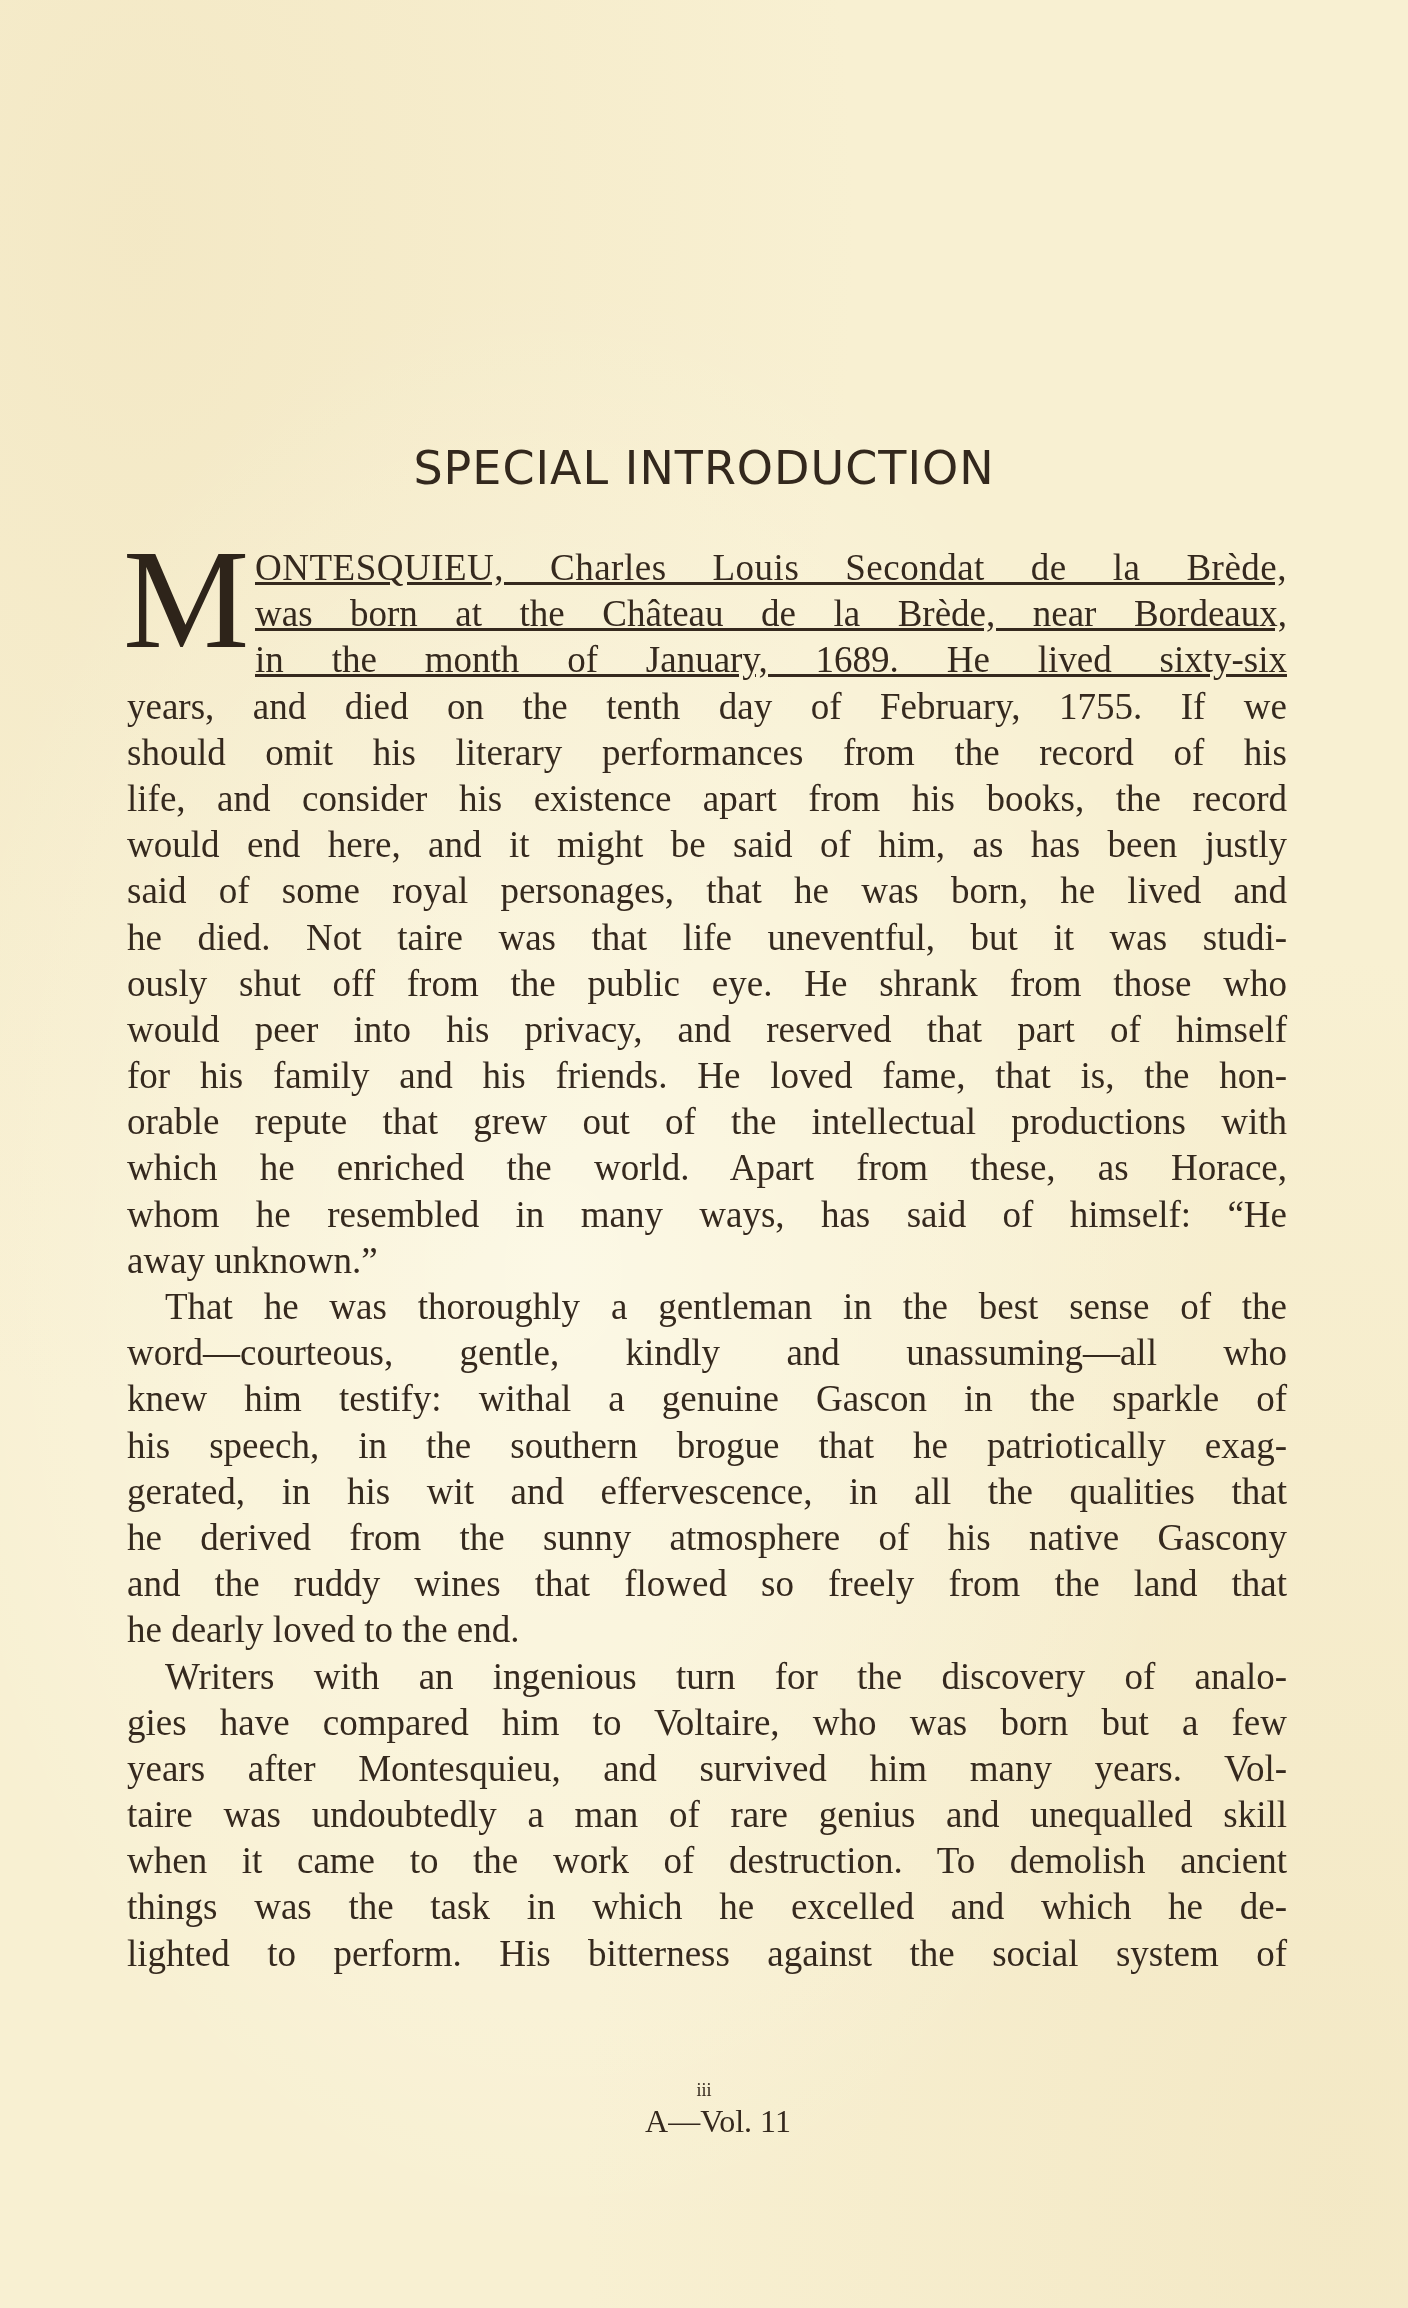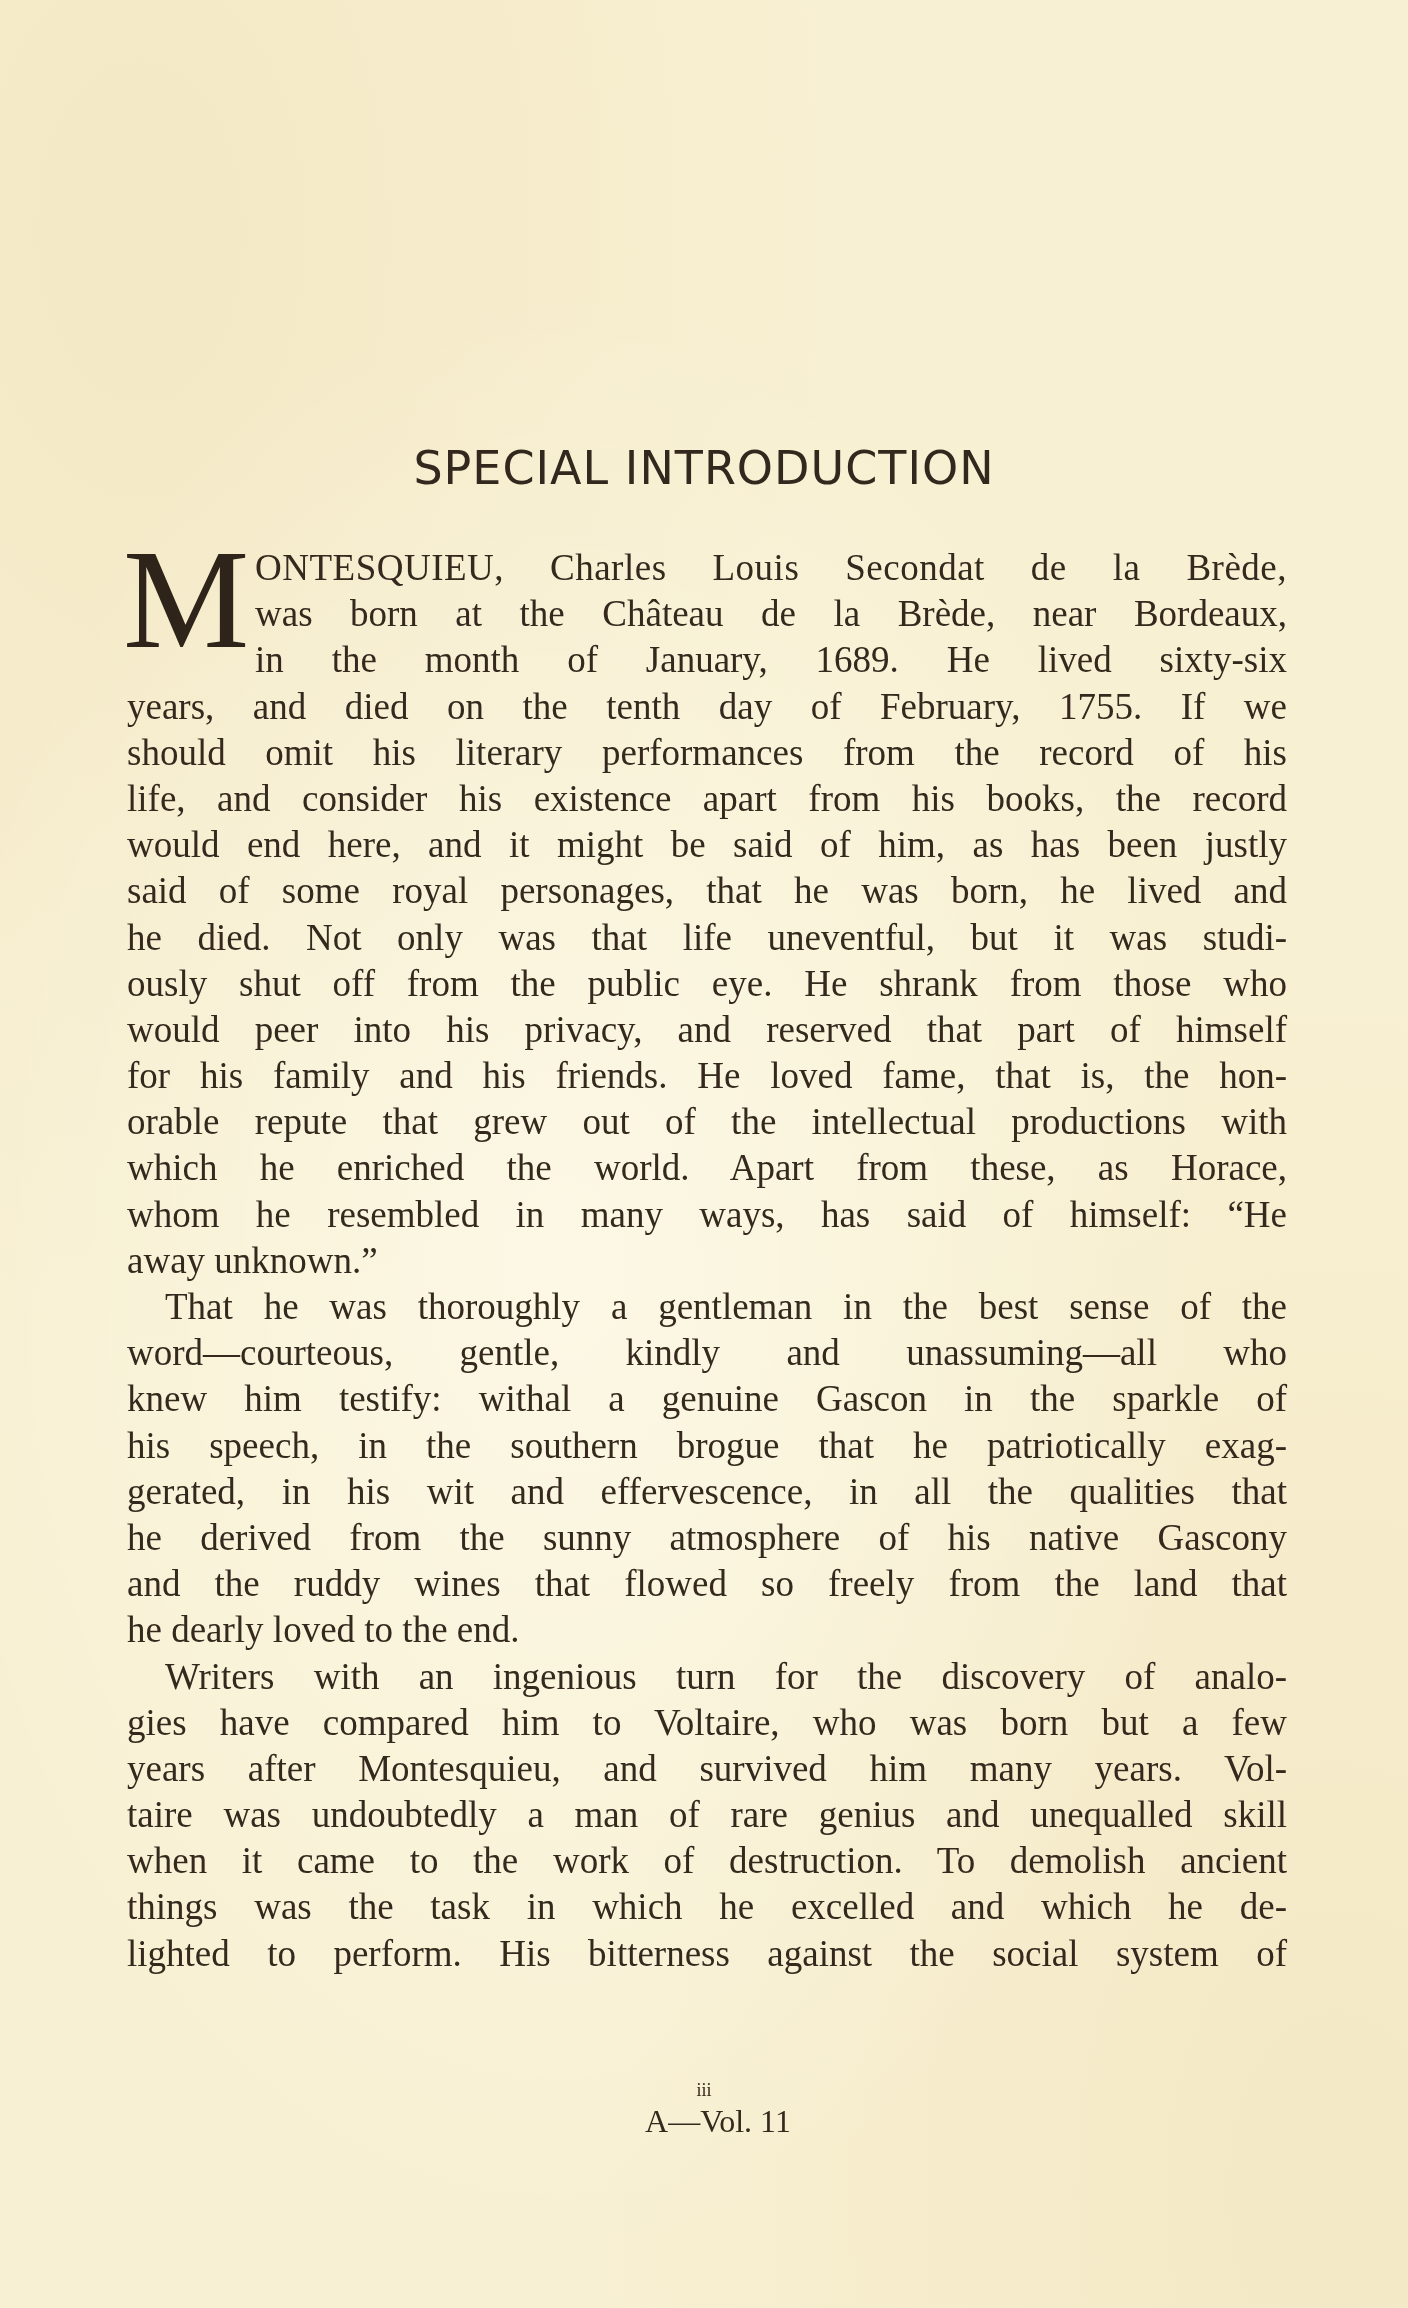--- a/index.html
+++ b/index.html
@@ -24,21 +24,21 @@
   }
   .body {
     position: absolute; left: 127px; width: 1160px; top: 545px;
     font-family: "Liberation Serif", serif;
     font-size: 37px; line-height: 46.2px;
     text-align: justify; text-align-last: left;
   }
   .line { display: block; white-space: nowrap; height: 46.2px; text-align-last: justify; }
   .line.last { text-align-last: left; }
   .indent { padding-left: 38px; }
-  .dc-lines .line { padding-left: 128px; }
+  .dc-lines .line { padding-left: 128px; text-decoration: underline; }
   .dropcap {
     position: absolute; left: -4px; top: -6px;
     font-family: "Liberation Serif", serif;
     font-size: 142px; line-height: 120px; color: #2e241a;
   }
   .sc { letter-spacing: 0.5px; }
   .footer {
     position: absolute; left: 0; width: 1408px; top: 2076px;
     text-align: center; font-family: "Liberation Serif", serif;
   }
@@ -57,21 +57,21 @@
       <span class="line sc">ONTESQUIEU, Charles Louis Secondat de la Brède,</span>
       <span class="line">was born at the Château de la Brède, near Bordeaux,</span>
       <span class="line">in the month of January, 1689.  He lived sixty-six</span>
     </div>
     <div>
       <span class="line">years, and died on the tenth day of February, 1755.  If we</span>
       <span class="line">should omit his literary performances from the record of his</span>
       <span class="line">life, and consider his existence apart from his books, the record</span>
       <span class="line">would end here, and it might be said of him, as has been justly</span>
       <span class="line">said of some royal personages, that he was born, he lived and</span>
-      <span class="line">he died.  Not only was that life uneventful, but it was studi-</span>
+      <span class="line">he died.  Not taire was that life uneventful, but it was studi-</span>
       <span class="line">ously shut off from the public eye.  He shrank from those who</span>
       <span class="line">would peer into his privacy, and reserved that part of himself</span>
       <span class="line">for his family and his friends.  He loved fame, that is, the hon-</span>
       <span class="line">orable repute that grew out of the intellectual productions with</span>
       <span class="line">which he enriched the world.  Apart from these, as Horace,</span>
       <span class="line">whom he resembled in many ways, has said of himself: “He</span>
       <span class="line last">away unknown.”</span>
     </div>
     <div>
       <span class="line indent">That he was thoroughly a gentleman in the best sense of the</span>

